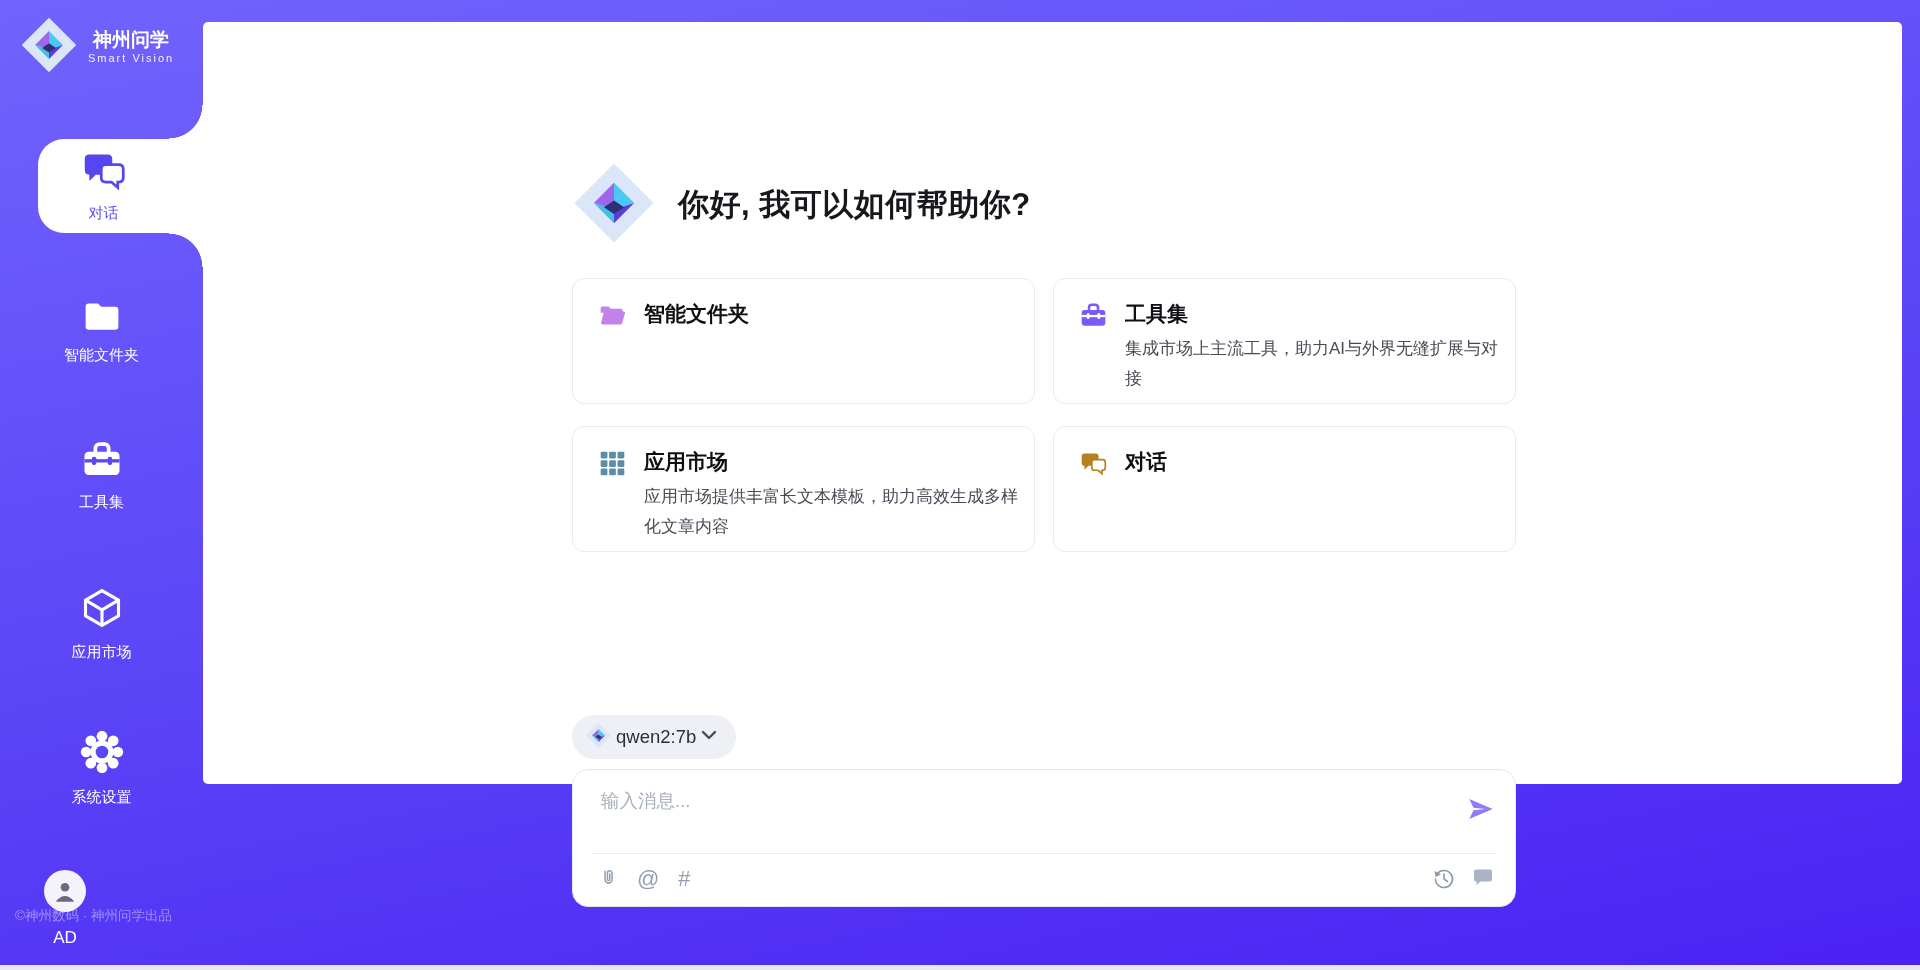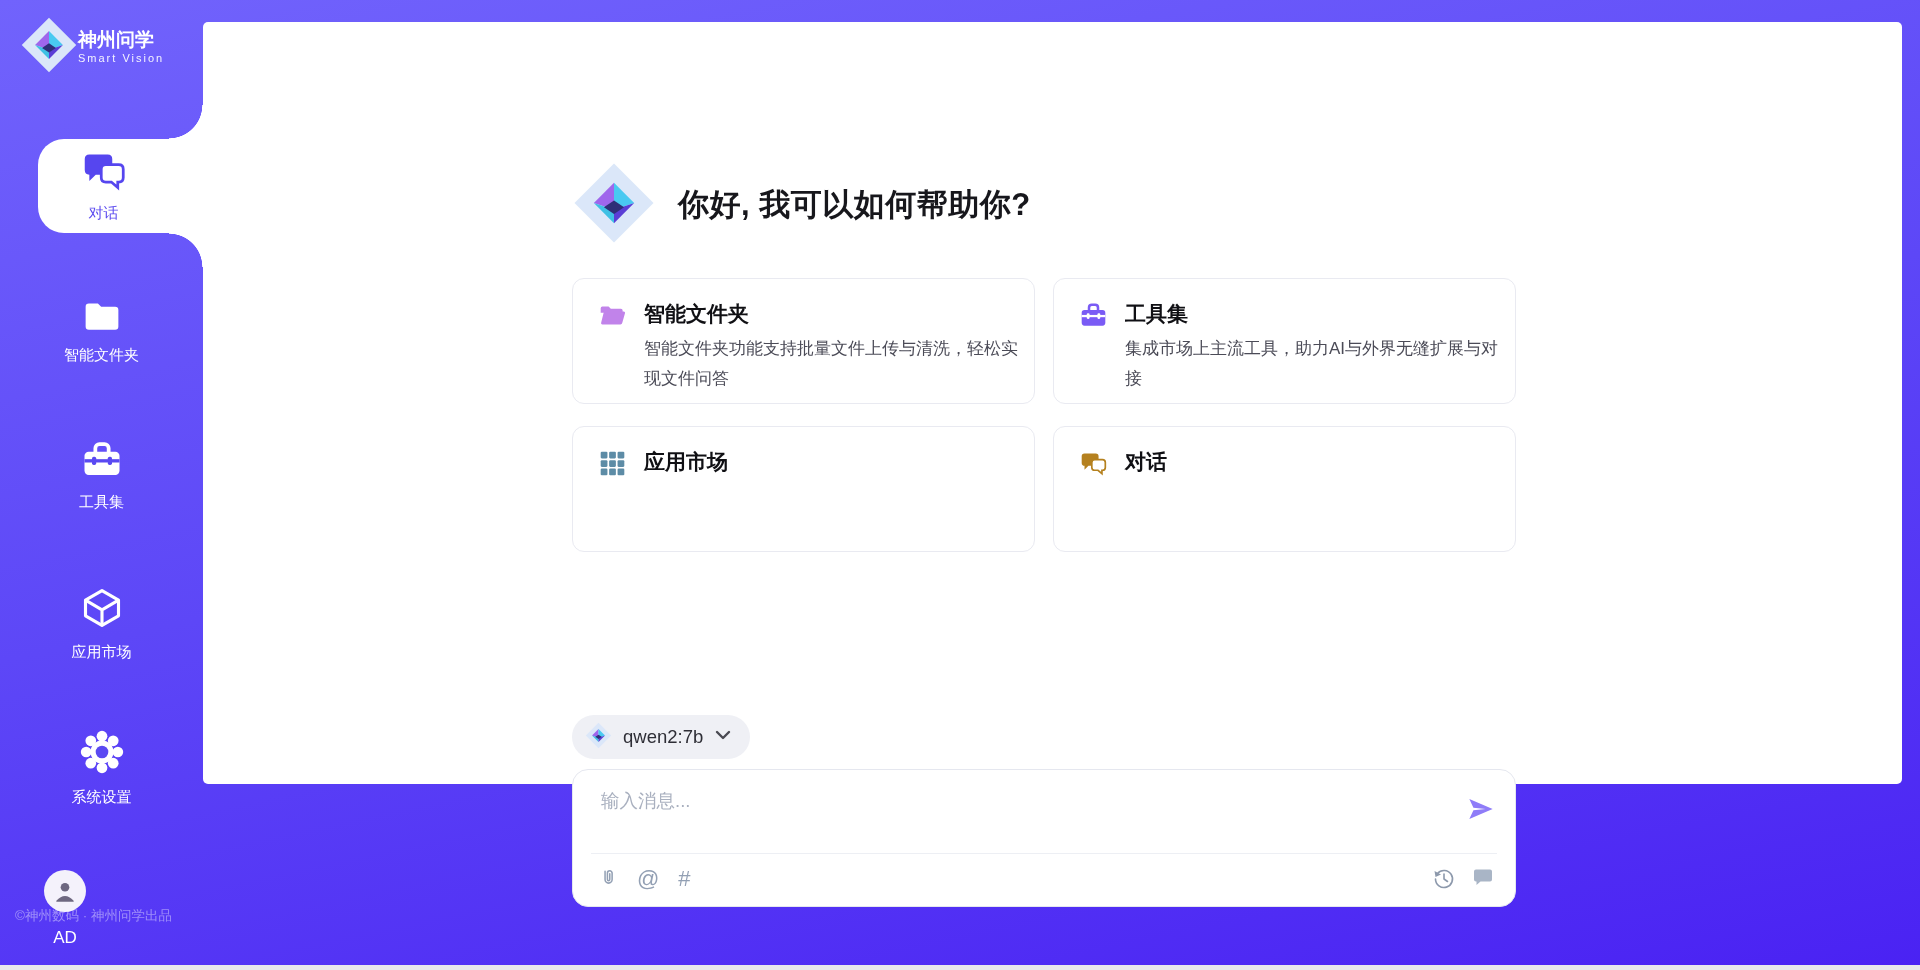--- a/index.html
+++ b/index.html
@@ -4,21 +4,21 @@
 <style>
   html,body{margin:0;padding:0;}
   body{width:1920px;height:970px;font-family:"Liberation Sans","DejaVu Sans",sans-serif;overflow:hidden;}
   .page{position:relative;width:1920px;height:970px;overflow:hidden;
         background:linear-gradient(168deg,#7163fc 0%,#5d47f7 48%,#4a22f3 100%);}
   
   .panel{position:absolute;left:203px;top:22px;width:1699px;height:762px;background:#ffffff;border-radius:5px;}
   .bottom-strip{position:absolute;left:0;bottom:0;width:100%;height:5px;background:#e8e8ec;}
   
   .sidebar{position:absolute;left:0;top:0;width:203px;height:970px;}
-  .logo{position:absolute;left:20px;top:16px;display:flex;align-items:center;}
+  .logo{position:absolute;left:20px;top:16px;display:flex;align-items:center;gap:10px;text-align:center;}
   .logo-title{font-size:19px;font-weight:700;color:#ffffff;line-height:22px;}
   .logo-sub{font-size:11px;color:rgba(255,255,255,.92);letter-spacing:2px;line-height:14px;}
   .nav-item{position:absolute;left:0;width:203px;display:flex;flex-direction:column;align-items:center;gap:9px;cursor:pointer;}
   .nav-label{font-size:15px;color:#ffffff;}
   .nav-item.active{left:38px;width:165px;height:94px;background:#ffffff;border-radius:26px 0 0 26px;
         justify-content:center;gap:7px;padding-right:34px;box-sizing:border-box;}
   .nav-item.active::before{content:"";position:absolute;right:0;top:-34px;width:34px;height:34px;
         background:radial-gradient(circle 34px at 0 0,rgba(0,0,0,0) 0 33px,#fff 33.6px);}
   .nav-item.active::after{content:"";position:absolute;right:0;bottom:-34px;width:34px;height:34px;
         background:radial-gradient(circle 34px at 0 100%,rgba(0,0,0,0) 0 33px,#fff 33.6px);}
@@ -31,21 +31,21 @@
   .greeting-row{position:absolute;left:369px;top:139px;display:flex;align-items:center;gap:22px;}
   .greeting-text{font-size:31px;font-weight:700;color:#17171c;letter-spacing:.5px;}
   
   .cards{position:absolute;left:369px;top:256px;width:944px;display:grid;grid-template-columns:463px 463px;gap:22px 18px;}
   .card{height:126px;border:1px solid #e9eaf1;border-radius:12px;background:#fff;position:relative;box-sizing:border-box;cursor:pointer;}
   .card-icon{position:absolute;left:26px;top:23px;width:27px;height:27px;}
   .card-icon svg{width:27px;height:27px;display:block;}
   .card-title{position:absolute;left:71px;top:21px;font-size:21px;font-weight:700;color:#101014;}
   .card-desc{position:absolute;left:71px;top:55px;width:374px;font-size:17px;line-height:30px;color:#4b4b57;}
   
-  .model-pill{position:absolute;left:369px;top:693px;height:44px;display:inline-flex;align-items:center;gap:11px;
+  .model-pill{position:absolute;left:369px;top:693px;height:44px;display:inline-flex;align-items:center;gap:4px;
         padding:0 18px 0 13px;background:#eff0f5;border-radius:22px;cursor:pointer;}
   .model-name{font-size:18.5px;color:#2e2e36;}
   
   .composer{position:absolute;left:369px;top:747px;width:944px;height:138px;border:1px solid #e5e7ef;
         border-radius:16px;background:#fff;box-sizing:border-box;text-decoration:underline;}
   .composer textarea{position:absolute;left:26px;top:16px;width:830px;height:58px;border:none;outline:none;resize:none;
         font-size:18.5px;color:#333;background:transparent;font-family:"Liberation Sans","DejaVu Sans",sans-serif;}
   .composer textarea::placeholder{color:#a9b0bf;}
   .send-btn{position:absolute;right:20px;top:25px;width:28px;height:28px;border:none;background:none;padding:0;cursor:pointer;}
   .divider{position:absolute;left:18px;right:18px;top:83px;height:1px;background:#edeff4;}
@@ -178,21 +178,20 @@
       <div class="card">
         <span class="card-icon">
           <svg viewBox="0 0 48 44">
             <g fill="#c183ea">
               <path d="M3 9 q0 -3 3 -3 h11 l4 4 h18 q3 0 3 3 v4 H3 z"></path>
               <path d="M9 15 h35 q3 0 2.2 2.9 l-4.8 17.2 Q40.8 38 38 38 H6 q-3 0 -2.2 -2.9 L8 17.9 Q8.8 15 9 15 z"></path>
             </g>
           </svg>
         </span>
         <div class="card-title">智能文件夹</div>
-        <div class="card-desc">智能文件夹功能支持批量文件上传与清洗，轻松实现文件问答</div>
       </div>
 
       <div class="card">
         <span class="card-icon">
           <svg viewBox="0 0 48 48">
             <rect x="16" y="5" width="16" height="14" rx="5" fill="none" stroke-width="4.5" stroke="#7a5bf5"></rect>
             <g fill="#7a5bf5">
               <rect x="3" y="14" width="42" height="28" rx="5"></rect>
             </g>
             <rect x="3" y="23" width="42" height="4" fill="#ffffff"></rect>
@@ -214,20 +213,21 @@
               <rect x="3" y="18" width="12" height="12" rx="2"></rect>
                 <rect x="18" y="18" width="12" height="12" rx="2"></rect>
                 <rect x="33" y="18" width="12" height="12" rx="2"></rect>
               <rect x="3" y="33" width="12" height="12" rx="2"></rect>
                 <rect x="18" y="33" width="12" height="12" rx="2"></rect>
                 <rect x="33" y="33" width="12" height="12" rx="2"></rect>
             </g>
           </svg>
         </span>
         <div class="card-title">应用市场</div>
+        <div class="card-desc">应用市场提供丰富长文本模板，助力高效生成多样化文章内容</div>
       </div>
 
       <div class="card">
         <span class="card-icon">
           <svg viewBox="0 0 48 48">
             <g fill="#b5811f">
               <path d="M8 6 h20 q5 0 5 5 v12 q0 5 -5 5 H15 l-7 7 V28 Q3 28 3 23 V11 q0 -5 5 -5 z"></path>
             </g>
             <path d="M26 17 h14 q5 0 5 5 v9 q0 5 -5 5 h-1 v6 l-7 -6 h-6 q-5 0 -5 -5 v-9 q0 -5 5 -5 z" fill="#ffffff" stroke-width="3" stroke="#b5811f"></path>
           </svg>

